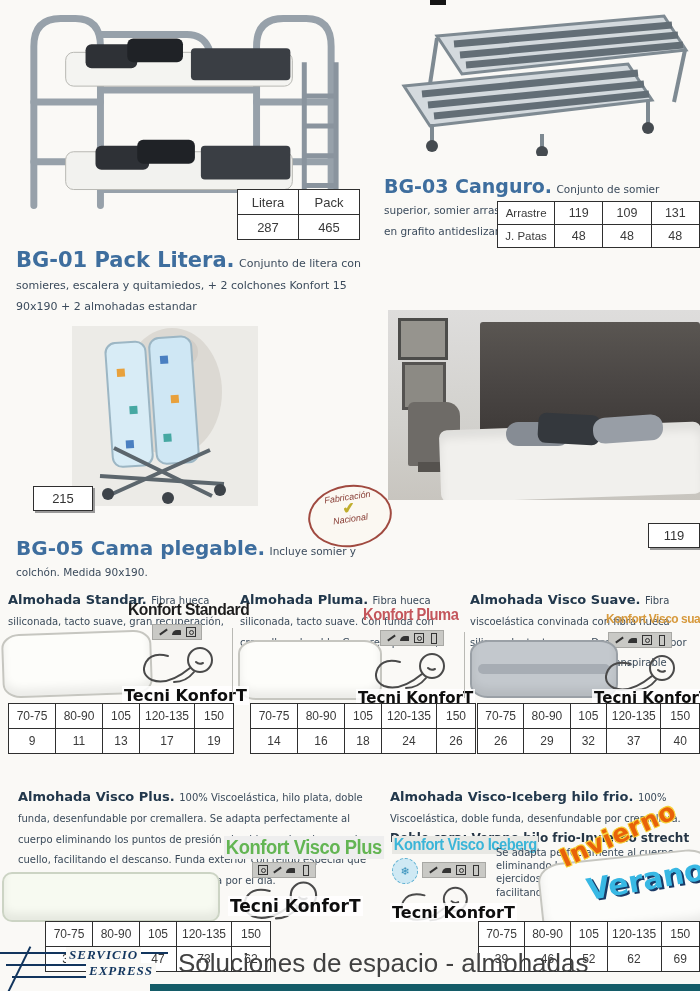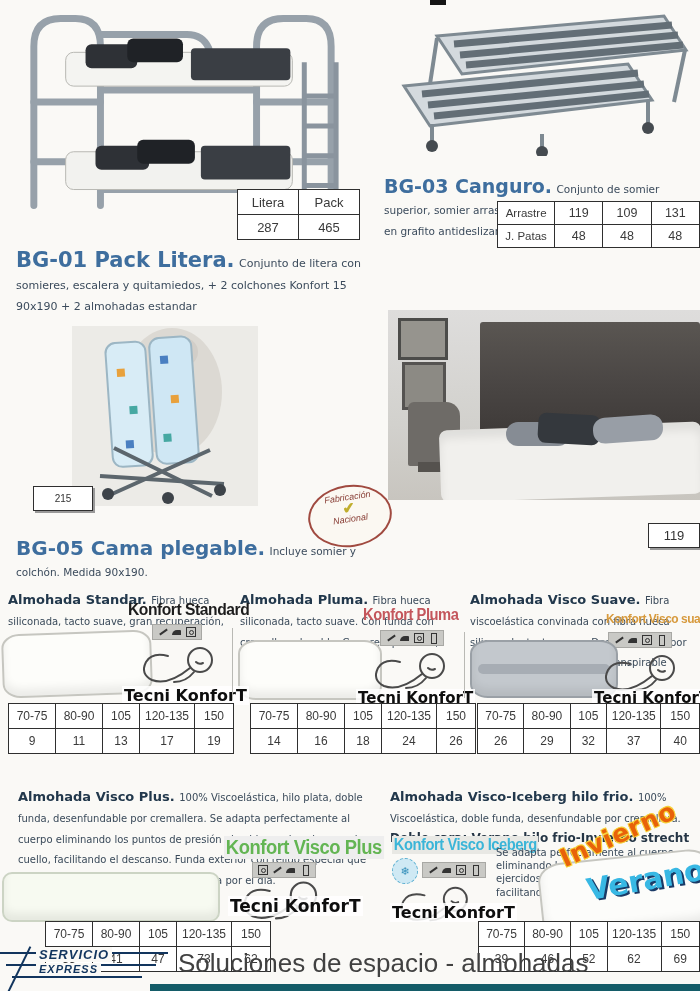--- a/index.html
+++ b/index.html
@@ -30,21 +30,21 @@
   #bg03-cap .pcode{font-size:19px;}
   #bg03-cap .pdesc{font-size:10.5px;}
   #bg03-table{left:497px;top:201px;}
   #bg03-table td,#bg03-table th{height:20px;font-size:12.5px;padding:1px 4px;}
   #bg03-table td:first-child{width:50px;font-size:11.5px;}
   #bg03-table td:not(:first-child),#bg03-table th{width:44px;}
 
   
   #bg05-photo{left:72px;top:326px;width:186px;height:180px;background:#edebe7;overflow:hidden;}
   #bg05-price{left:33px;top:486px;width:58px;height:23px;border:1.6px solid #2f2f2f;background:#fff;
-              font-size:10px;text-align:center;line-height:23px;box-shadow:2px 2px 0 #999;}
+              font-size:13px;text-align:center;line-height:23px;box-shadow:2px 2px 0 #999;}
   #bg05-cap{left:16px;top:519px;width:350px;}
   #bg05-cap .pcode{font-size:20px;}
   #bg05-cap .pdesc{font-size:10.5px;}
 
   
   #bg07-photo{left:388px;top:310px;width:312px;height:190px;background:#d9d8d4;overflow:hidden;}
   .wallshade{position:absolute;left:0;top:0;width:100%;height:100%;
              background:linear-gradient(180deg,#dedddc 0%,#d2d1cd 60%,#c8c5bf 100%);}
   .frame1{position:absolute;left:10px;top:8px;width:44px;height:36px;background:#96948e;border:3px solid #4c4c4a;}
   .frame2{position:absolute;left:14px;top:52px;width:38px;height:42px;background:#8c8a84;border:3px solid #555351;}
@@ -140,24 +140,24 @@
   .invierno{position:absolute;left:556px;top:820px;font-family:"DejaVu Sans",sans-serif;font-weight:bold;font-size:25px;
             color:#e8620a;transform:rotate(-24deg);letter-spacing:1px;
             text-shadow:1px 1px 0 #f6d13a,-1px -1px 0 #f6d13a,1px -1px 0 #f6d13a,-1px 1px 0 #f6d13a;}
   .verano{position:absolute;left:586px;top:862px;font-family:"DejaVu Sans",sans-serif;font-weight:bold;font-size:30px;
           color:#38b8e4;transform:rotate(-10deg);text-shadow:2px 2px 0 #1a3a66;}
 
   
   #express{left:0;top:944px;width:176px;height:47px;}
   .exline{position:absolute;height:2px;background:#12355e;}
   .exdiag{position:absolute;left:18px;top:944px;width:2px;height:52px;background:#12355e;transform:rotate(26deg);}
-  .extext{position:absolute;font-style:italic;font-weight:bold;color:#12355e;font-family:Liberation Sans, sans-serif;
-          background:#faf9f6;padding:0 3px;letter-spacing:1px;}
+  .extext{position:absolute;font-style:italic;font-weight:bold;color:#12355e;font-family:Liberation Serif, serif;
+          background:#faf9f6;padding:0 3px;letter-spacing:1px;margin-left:30px;}
   #ex1{left:36px;top:947px;font-size:13px;}
-  #ex2{left:36px;top:963px;font-size:11px;}
+  #ex2{left:56px;top:963px;font-size:13px;}
   #tagline{left:178px;top:948px;font-size:26px;color:#414141;font-family:"Liberation Sans",sans-serif;white-space:nowrap;}
   #footer-bar{left:150px;top:984px;width:550px;height:7px;background:#145c68;}
   #top-mark{left:430px;top:0;width:16px;height:5px;background:#151515;}
 </style>
 </head>
 <body>
 
 <div id="page">
 
   <div class="abs" id="top-mark"></div>

